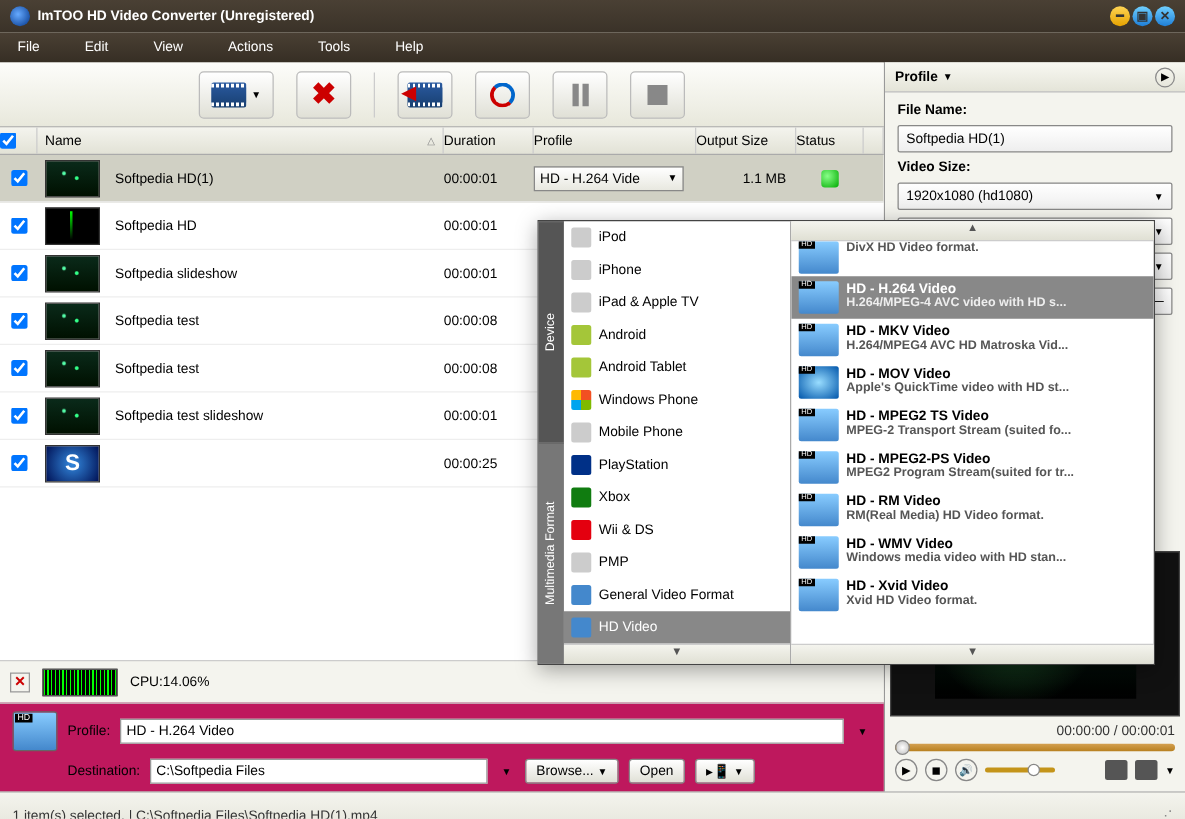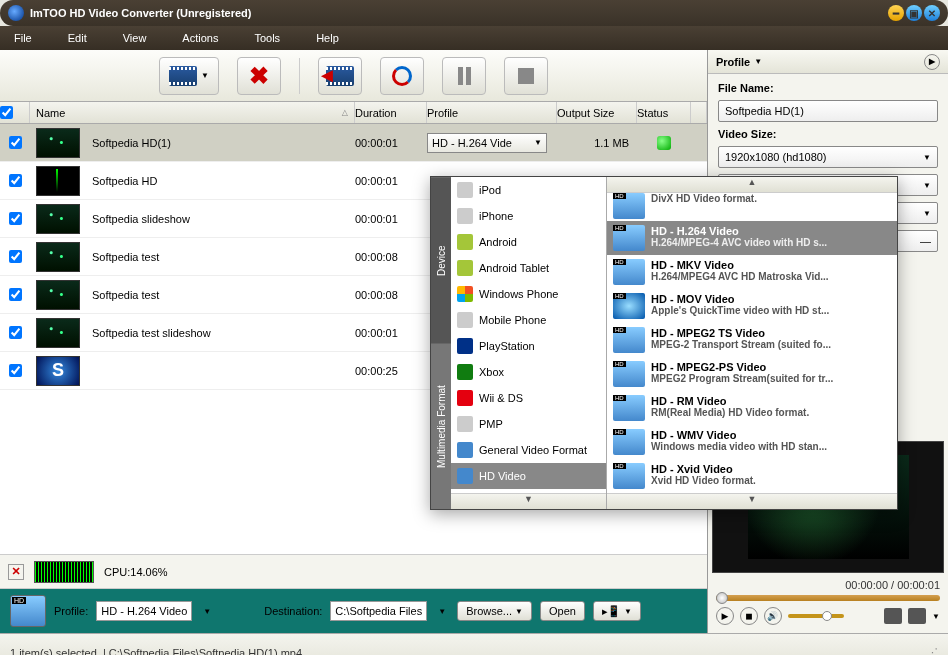--- a/index.html
+++ b/index.html
@@ -1,19 +1,19 @@
 <!DOCTYPE html>
 <html><head>
 <meta charset="utf-8">
 <style>
 * { box-sizing: border-box; margin: 0; padding: 0; font-family: Tahoma, Arial, sans-serif; font-size: 11px; }
 body { width: 948px; height: 655px; background: #e8e8e0; overflow: hidden; position: relative; }
 
 
-.titlebar { height: 26px; background: linear-gradient(#4a4034, #3a3228); display: flex; align-items: center; padding: 0 8px; color: #fff; font-weight: bold; border-radius: 13px; }
+.titlebar { height: 26px; background: linear-gradient(#4a4034, #3a3228); display: flex; align-items: center; padding: 0 8px; color: #fff; font-weight: bold; }
 .titlebar-logo { width: 16px; height: 16px; background: radial-gradient(circle at 40% 40%, #6af, #038); border-radius: 50%; margin-right: 6px; }
 .titlebar-buttons { margin-left: auto; display: flex; gap: 2px; }
 .titlebar-btn { width: 16px; height: 16px; border-radius: 50%; display: flex; align-items: center; justify-content: center; font-size: 10px; font-weight: bold; color: #333; cursor: pointer; }
 .min-btn { background: linear-gradient(#ffd454,#e5a200); }
 .max-btn { background: linear-gradient(#6fcfff,#1e7fd8); }
 .close-btn { background: linear-gradient(#6fcfff,#1e7fd8); }
 
 
 .menubar { height: 24px; background: linear-gradient(#4a4034,#362e24); display: flex; align-items: center; padding: 0 14px; gap: 36px; color: #fff; }
 .menubar span { cursor: pointer; }
@@ -61,21 +61,21 @@
 .prof-select { width: 120px; height: 20px; border: 1px solid #888; background: linear-gradient(#fff,#e8e8e0); display: flex; align-items: center; padding: 0 4px; font-size: 10px; cursor: pointer; }
 .prof-select .dd { margin-left: auto; font-size: 8px; }
 .stat-dot { width: 14px; height: 14px; border-radius: 3px; margin: 0 auto; }
 .stat-dot.g { background: radial-gradient(circle at 35% 35%, #8f8, #0a0); }
 
 
 .cpu-bar { height: 34px; background: #f4f4ee; border-top: 1px solid #ccc; display: flex; align-items: center; padding: 0 8px; gap: 10px; }
 .cpu-x { width:16px; height:16px; border:1px solid #999; display:flex;align-items:center;justify-content:center; color:#c00; font-weight:bold; cursor:pointer; }
 .cpu-graph { width: 60px; height: 22px; background: #000; border: 1px solid #555; background-image: repeating-linear-gradient(to right, #0f0 0 1px, transparent 1px 3px); }
 
-.profile-bar { background: #0f766e; border-top: 1px solid #ccc; padding: 6px 10px; display: flex; flex-direction: row; gap: 6px; }
+.profile-bar { background: #be185d; border-top: 1px solid #ccc; padding: 6px 10px; display: flex; flex-direction: column; gap: 6px; }
 .profile-row { display: flex; align-items: center; gap: 8px; }
 .profile-icon { width: 36px; height: 32px; background: linear-gradient(#8cf,#48c); border: 1px solid #666; border-radius: 3px; position:relative; }
 .profile-icon::before{content:'HD';position:absolute;top:1px;left:1px;font-size:7px;background:#000;color:#fff;padding:0 2px;}
 .text-field { flex: 1; height: 20px; border: 1px solid #999; background: #fff; padding: 0 4px; display: flex; align-items: center; }
 .small-btn { height: 20px; padding: 0 8px; border: 1px solid #888; background: linear-gradient(#fff,#e0e0d6); border-radius: 3px; cursor: pointer; display: flex; align-items: center; gap: 3px; }
 .dd-caret { font-size: 8px; }
 
 
 .right-head { height: 24px; background: linear-gradient(#f8f8f2,#e4e4d8); border-bottom: 1px solid #bbb; display: flex; align-items: center; padding: 0 8px; font-weight: bold; cursor: pointer; }
 .right-head .dd-caret { margin-left: 4px; }
@@ -101,21 +101,21 @@
 
 
 .statusbar { height: 38px; background: linear-gradient(#f4f4ee,#e2e2d6); border-top: 1px solid #aaa; display: flex; align-items: center; padding: 0 10px; font-size: 11px; color: #333; }
 .statusbar .grip { margin-left: auto; color:#888; }
 
 
 .popup { position: absolute; top: 176px; left: 430px; display: flex; background: #fff; border: 1px solid #444; box-shadow: 0 4px 16px rgba(0,0,0,0.35); z-index: 100; }
 .pop-tabs { width: 20px; background: #888; display: flex; flex-direction: column; }
 .pop-tab { flex: 1; writing-mode: vertical-rl; transform: rotate(180deg); display: flex; align-items: center; justify-content: center; font-size: 10px; color: #fff; border-bottom: 1px solid #666; cursor: pointer; background: #777; }
 .pop-tab.active { background: #555; }
-.pop-col { width: 156px; border-right: 1px solid #aaa; display: flex; flex-direction: column; }
+.pop-col { width: 182px; border-right: 1px solid #aaa; display: flex; flex-direction: column; }
 .pop-col.wide { width: 290px; border-right: none; }
 .pop-scroll-up, .pop-scroll-down { height: 16px; background: linear-gradient(#f4f4ee,#e0e0d4); border-bottom: 1px solid #ccc; text-align: center; font-size: 9px; cursor: pointer; color: #555; }
 .pop-scroll-down { border-top: 1px solid #ccc; border-bottom: none; }
 .pop-list { flex: 1; overflow: hidden; }
 .pop-item { height: 26px; display: flex; align-items: center; padding: 0 6px; gap: 6px; cursor: pointer; font-size: 11px; }
 .pop-item:hover, .pop-item.sel { background: #888; color: #fff; }
 .pop-item .ico { width: 16px; height: 16px; background: #ccc; border-radius: 2px; flex-shrink: 0; }
 .fmt-item { padding: 4px 6px; display: flex; gap: 6px; cursor: pointer; align-items: flex-start; }
 .fmt-item.sel { background: #888; color: #fff; }
 .fmt-item .fico { width: 32px; height: 26px; background: linear-gradient(#8cf,#48c); border-radius: 2px; flex-shrink: 0; position: relative; }
@@ -395,20 +395,24 @@
     <div class="pop-list">
       <div class="pop-item">
           <div class="ico"></div>
           <span>iPod</span>
         </div>
       <div class="pop-item">
           <div class="ico"></div>
           <span>iPhone</span>
         </div>
       <div class="pop-item">
+          <div class="ico"></div>
+          <span>iPad &amp; Apple TV</span>
+        </div>
+      <div class="pop-item">
           <div class="ico" style="background:#a4c639"></div>
           <span>Android</span>
         </div>
       <div class="pop-item">
           <div class="ico" style="background:#a4c639"></div>
           <span>Android Tablet</span>
         </div>
       <div class="pop-item">
           <div class="ico" style="background:conic-gradient(#f25022 0 25%,#7fba00 0 50%,#00a4ef 0 75%,#ffb900 0)"></div>
           <span>Windows Phone</span>

